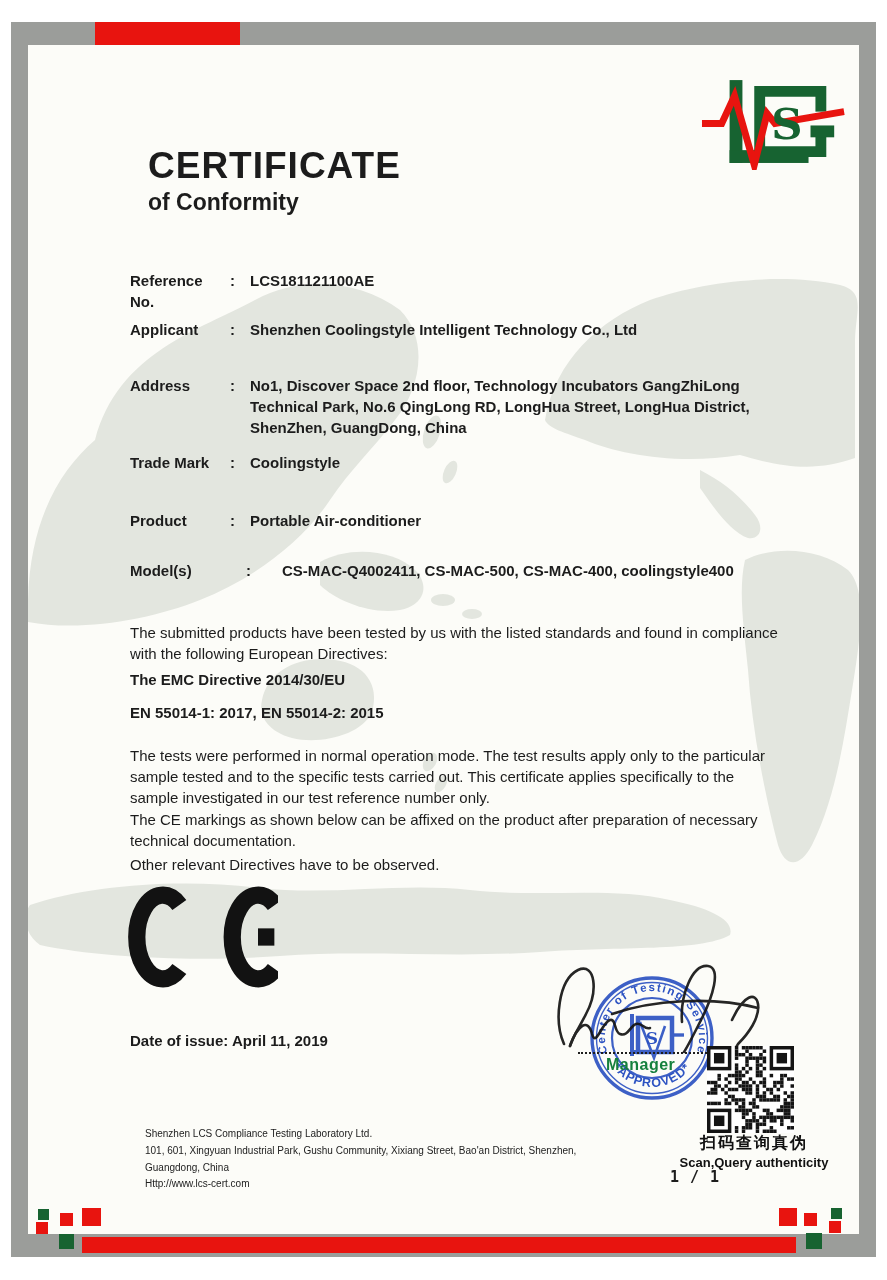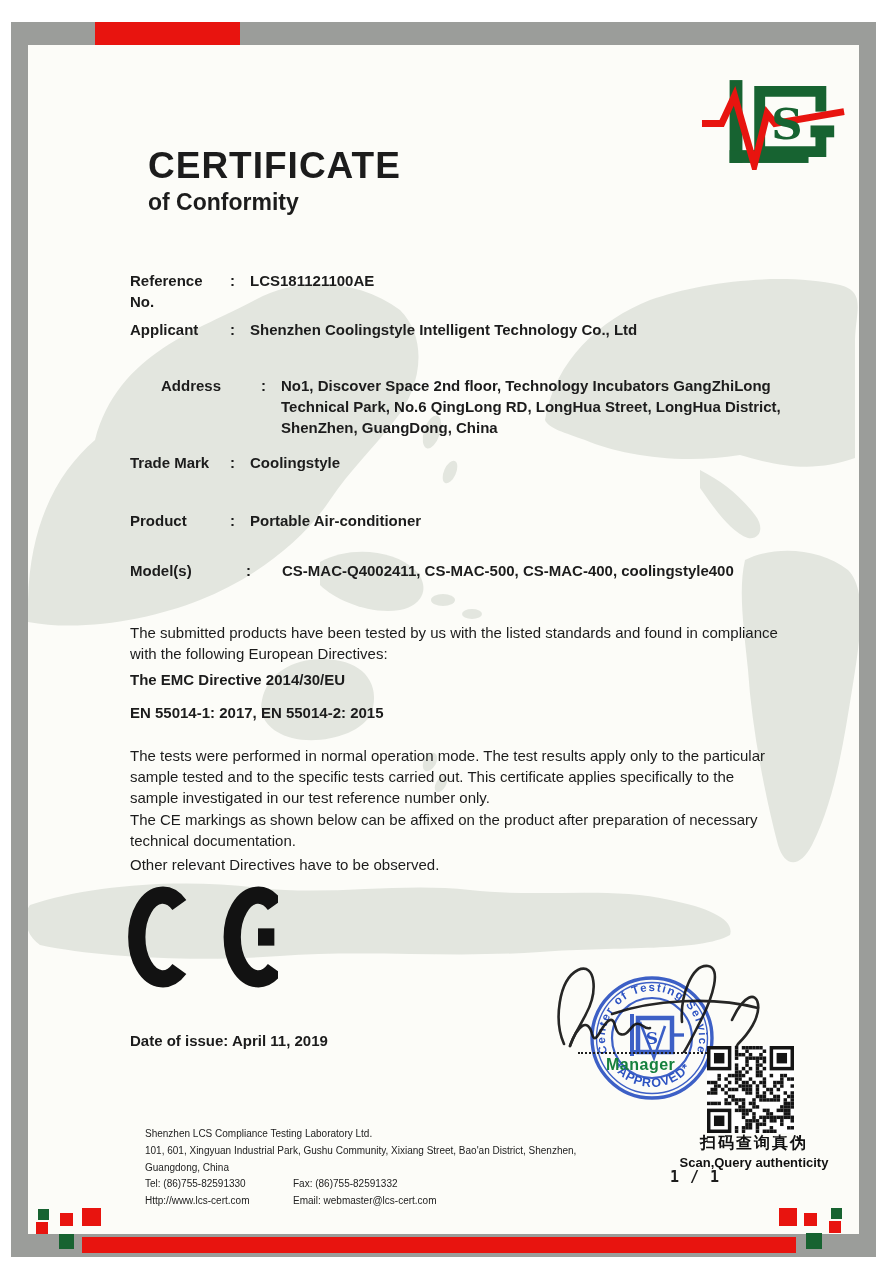--- a/index.html
+++ b/index.html
@@ -80,21 +80,21 @@
   <div class="frow" style="top:270px;">
     <span>Reference No.</span>
     <span>:</span>
     <span>LCS181121100AE</span>
   </div>
   <div class="frow" style="top:319px;">
     <span>Applicant</span>
     <span>:</span>
     <span>Shenzhen Coolingstyle Intelligent Technology Co., Ltd</span>
   </div>
-  <div class="frow" style="top:375px;margin-left:31px;">
+  <div class="frow" style="top:375px;">
     <span>Address</span>
     <span>:</span>
     <span>No1, Discover Space 2nd floor, Technology Incubators GangZhiLong Technical Park, No.6 QingLong RD, LongHua Street, LongHua District, ShenZhen, GuangDong, China</span>
   </div>
   <div class="frow" style="top:452px;">
     <span>Trade Mark</span>
     <span>:</span>
     <span>Coolingstyle</span>
   </div>
   <div class="frow" style="top:510px;">
@@ -389,26 +389,21 @@
   <div class="qrcap">
     <div class="zh">扫码查询真伪</div>
     <div class="en">Scan,Query authenticity</div>
   </div>
 
   <div class="footer">
     <div>Shenzhen LCS Compliance Testing Laboratory Ltd.</div>
     <div>101, 601, Xingyuan Industrial Park, Gushu Community, Xixiang Street, Bao'an District, Shenzhen,</div>
     <div>Guangdong, China</div>
     <div class="cols">
-      <span>Tel: (86)755-82591330</span>
-      <span>Fax: (86)755-82591332</span>
-    </div>
-    <div class="cols">
       <span>Http://www.lcs-cert.com</span>
-      <span>Email: webmaster@lcs-cert.com</span>
     </div>
   </div>
 
   <div class="pagenum">1 / 1</div>
 
   <div class="band" style="left:11px;top:22px;width:865px;height:23px;"></div>
   <div class="band" style="left:11px;top:22px;width:17px;height:1235px;"></div>
   <div class="band" style="left:859px;top:22px;width:17px;height:1235px;"></div>
   <div class="band" style="left:11px;top:1234px;width:865px;height:23px;"></div>
   <div class="redblock" style="left:95px;top:22px;width:145px;height:23px;"></div>

